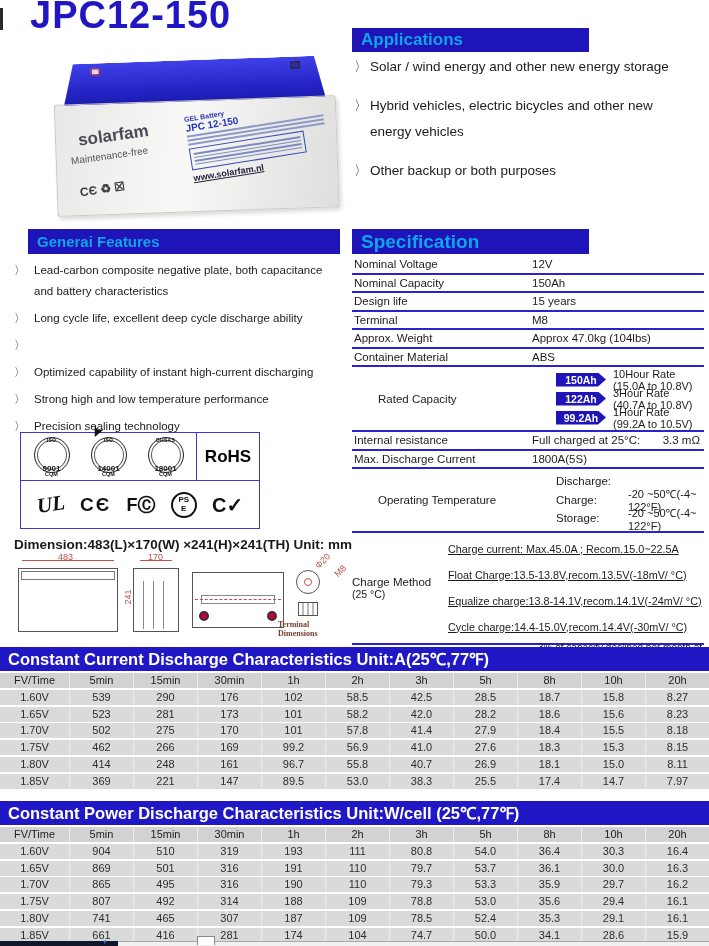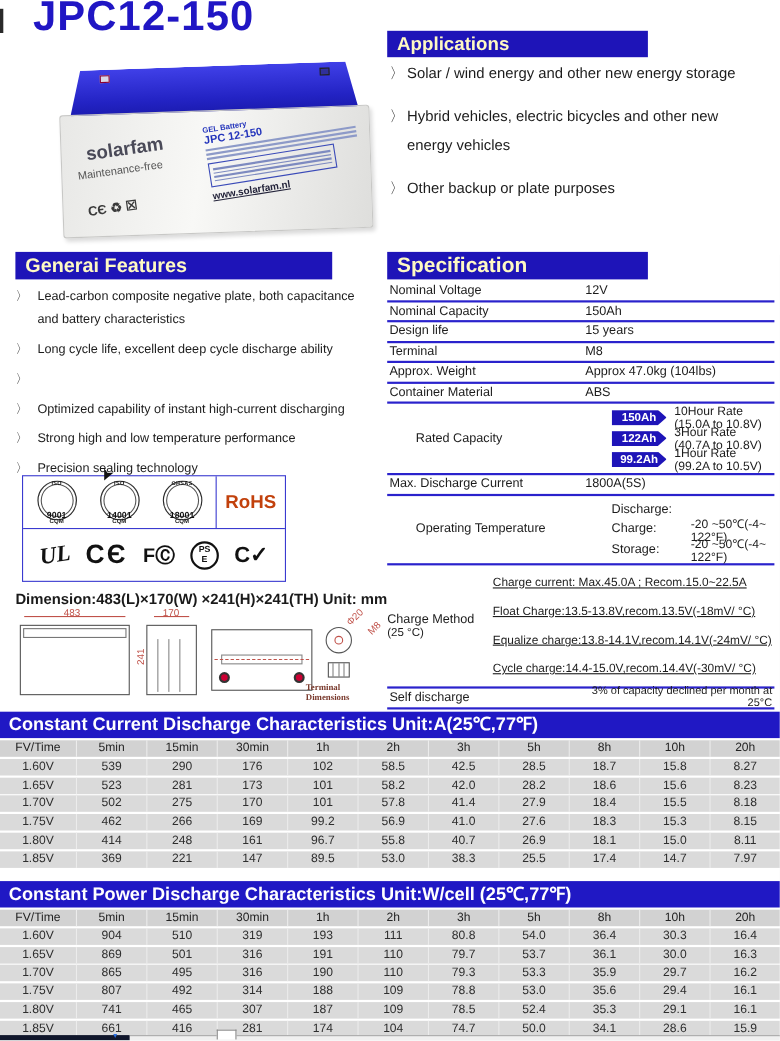--- a/index.html
+++ b/index.html
@@ -10,24 +10,24 @@
     color:#222;
   }
   
   .page-title {
     position:absolute; left:30px; top:-6px; font-size:38px; font-weight:bold;
     color:#2016c4; letter-spacing:1px;
   }
   .edge-artifact { position:absolute; left:0; top:8px; width:3px; height:22px; background:#2a2a2a; }
 
   
-  .bar { position:absolute; background:#1e14b8; color:#fef9c3; font-weight:bold;
+  .bar { position:absolute; background:#1e14b8; color:#0ea5e9; font-weight:bold;
          padding-left:9px; display:flex; align-items:center; }
   .bar-apps { left:352px; top:28px; width:237px; height:24px; font-size:17px; }
-  .bar-feat { left:14px;  top:229px; width:288px; height:25px; font-size:18px; }
+  .bar-feat { left:28px;  top:229px; width:312px; height:25px; font-size:15px; }
   .bar-spec { left:352px; top:229px; width:237px; height:25px; font-size:19px; }
 
   
   .blist { position:absolute; list-style:none; }
   .blist li { display:flex; }
   .bullet { flex:0 0 16px; color:#333; }
   .apps-list { left:354px; top:54px; width:338px; font-size:13.5px; }
   .apps-list li { line-height:26px; margin-bottom:13px; color:#1c1c1c; }
   .feat-list { left:14px; top:260px; width:330px; font-size:11.5px; }
   .feat-list li { line-height:21px; margin-bottom:6px; color:#1c1c1c; }
@@ -60,25 +60,25 @@
   .cert-top { display:flex; height:48px; border-bottom:1px solid #3a3ad0; }
   .seals { flex:1; display:flex; align-items:center; justify-content:space-around; padding:0 2px; border-right:1px solid #3a3ad0; }
   .seal { position:relative; width:44px; text-align:center; }
   .seal-circle { width:36px; height:36px; margin:0 auto; border:1.5px solid #2a2a2a; border-radius:50%;
     box-shadow:inset 0 0 0 2px #fff, inset 0 0 0 3px #555;
     display:flex; flex-direction:column; align-items:center; justify-content:center; color:#111; }
   .seal-l1 { font-size:5px; font-weight:bold; letter-spacing:.3px; }
   .seal-l2 { font-size:8px; font-weight:bold;margin-top:21px; }
   .seal-l3 { font-size:5.5px; font-weight:bold; margin-top:-2px; color:#222; }
   .rohs-cell { width:62px; display:flex; align-items:center; justify-content:center;
-    font-size:17px; font-weight:bold; color:#c2410c; }
+    font-size:17px; font-weight:bold; color:#000000; }
   .cert-logos { height:47px; display:flex; align-items:center; justify-content:space-around; padding:0 8px; color:#111; }
   .logo { font-weight:900; }
   .logo-ul { font-size:21px; font-style:italic; font-family:"Liberation Serif",serif; transform:rotate(-8deg); }
-  .logo-ce { font-size:24px; letter-spacing:2px; }
+  .logo-ce { font-size:19px; letter-spacing:2px; }
   .logo-fcc { font-size:18px; }
   .logo-pse { width:26px; height:26px; border:2px solid #111; border-radius:50%;
     font-size:8px; line-height:1.1; display:flex; align-items:center; justify-content:center;
     text-align:center; white-space:pre; font-weight:bold; }
   .logo-ctick { font-size:20px; }
   .cursor-artifact { position:absolute; left:70px; top:-10px; font-size:15px; color:#111;
     transform:rotate(115deg); }
 
   
   .dim-text { position:absolute; left:14px; top:537px; font-size:13.5px; font-weight:bold; color:#1a1a1a; }
@@ -193,21 +193,21 @@
       <li>
         <span class="bullet">〉</span>
         <span>Solar / wind energy and other new energy storage</span>
       </li>
       <li>
         <span class="bullet">〉</span>
         <span>Hybrid vehicles, electric bicycles and other new energy vehicles</span>
       </li>
       <li>
         <span class="bullet">〉</span>
-        <span>Other backup or plate purposes</span>
+        <span>Other backup or both purposes</span>
       </li>
     </ul>
 
   <div class="bar bar-feat">Generai Features</div>
   <ul class="blist feat-list">
       <li>
         <span class="bullet">〉</span>
         <span>Lead-carbon composite negative plate, both capacitance and battery characteristics</span>
       </li>
       <li>
@@ -337,20 +337,27 @@
             <span class="badge">122Ah</span>
             <span class="rated-text">3Hour Rate   (40.7A to 10.8V)</span>
           </div>
           <div class="rated-line">
             <span class="badge">99.2Ah</span>
             <span class="rated-text">1Hour Rate   (99.2A to 10.5V)</span>
           </div>
         </div>
     </div>
 
+    <div class="spec-row">
+      <div class="spec-label">Internal resistance</div>
+      <div class="spec-value" style="display:flex;">
+        <span class="ir-prefix">Full charged at 25°C:</span>
+        <span class="ir-value">3.3 mΩ</span>
+      </div>
+    </div>
 
     <div class="spec-row">
       <div class="spec-label">Max. Discharge Current</div>
       <div class="spec-value">1800A(5S)</div>
     </div>
 
     <div class="spec-block">
       <div class="spec-label">Operating Temperature</div>
       <div class="temp-entries">
           <div class="temp-line">

